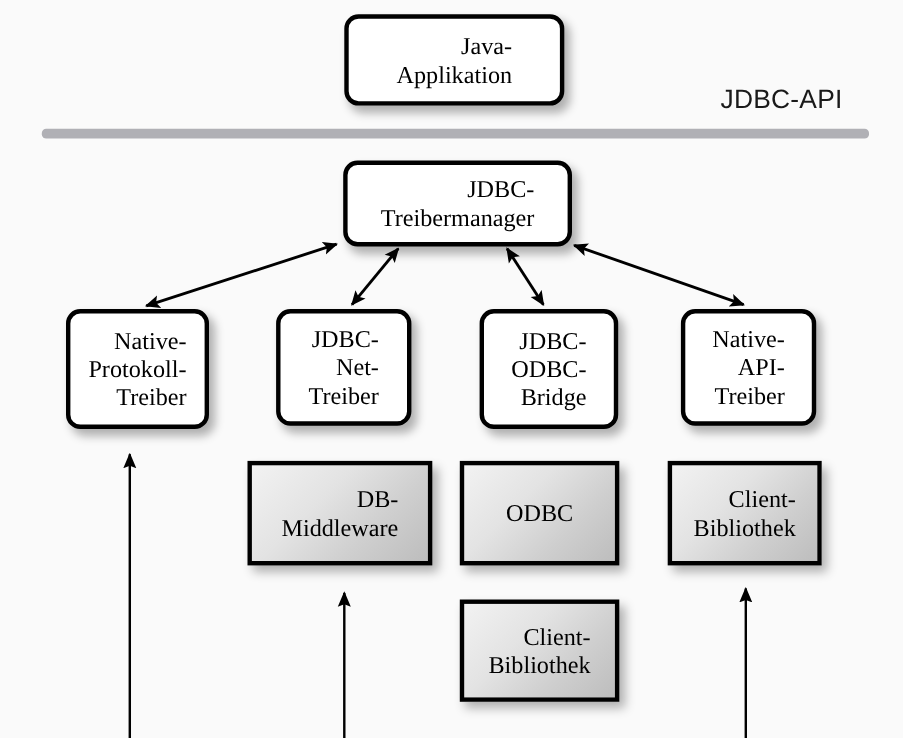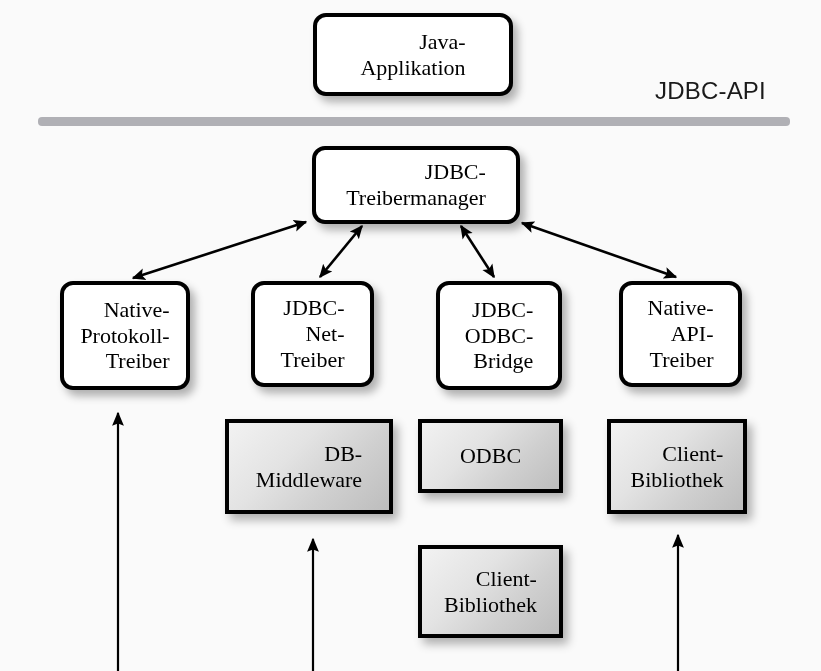--- a/index.html
+++ b/index.html
@@ -111,19 +111,19 @@
 Net-
 Treiber</span></div>
       <div class="node node-round" style="left: 436px; top: 281px; width: 126px; height: 109px;"><span>JDBC-
 ODBC-
 Bridge</span></div>
       <div class="node node-round" style="left: 619px; top: 281px; width: 123px; height: 106px;"><span>Native-
 API-
 Treiber</span></div>
       <div class="node node-gray" style="left: 225px; top: 419px; width: 168px; height: 95px;"><span>DB-
 Middleware</span></div>
-      <div class="node node-gray" style="left: 418px; top: 419px; width: 145px; height: 74px;"><span>ODBC</span></div>
+      <div class="node node-gray" style="left: 418px; top: 419px; width: 145px; height: 95px;"><span>ODBC</span></div>
       <div class="node node-gray" style="left: 607px; top: 419px; width: 140px; height: 95px;"><span>Client-
 Bibliothek</span></div>
       <div class="node node-gray" style="left: 418px; top: 545px; width: 145px; height: 93px;"><span>Client-
 Bibliothek</span></div>
     </div>
 </div>
 
 </body></html>

